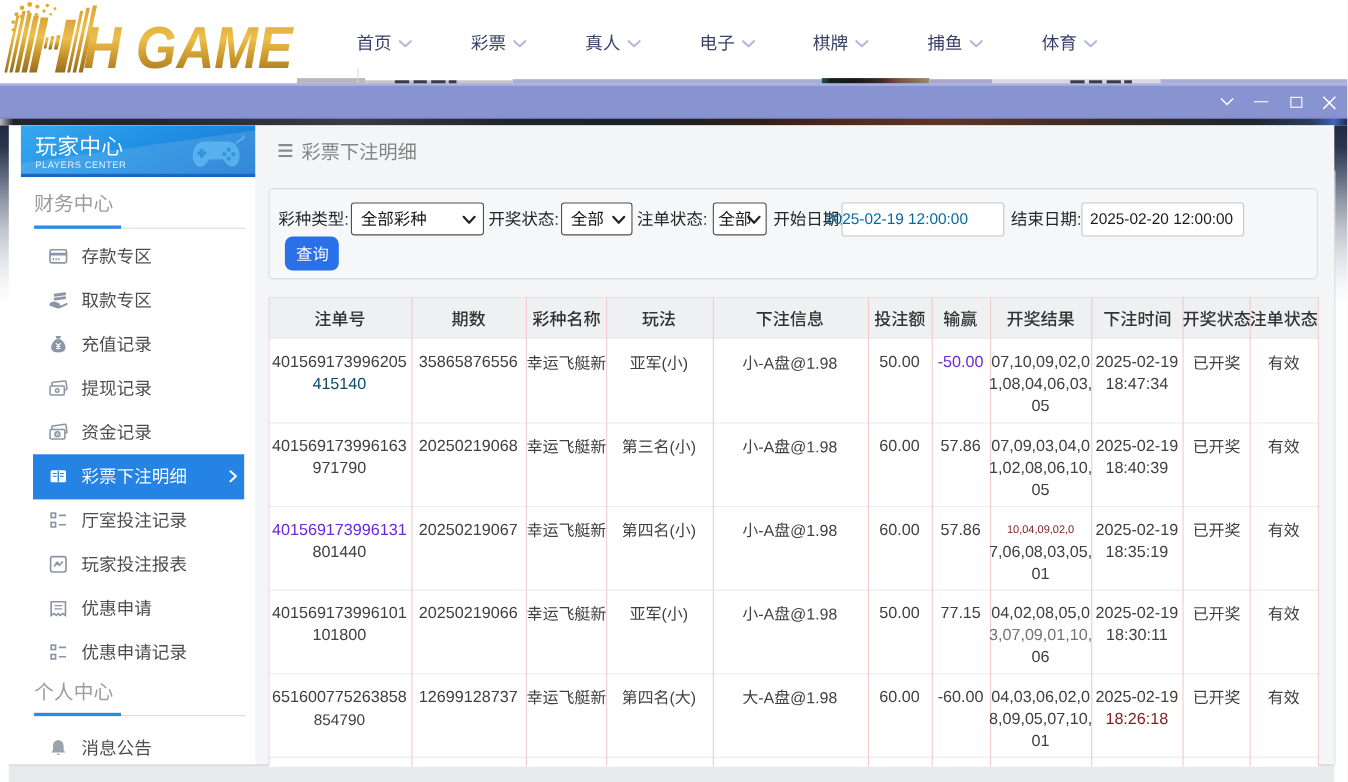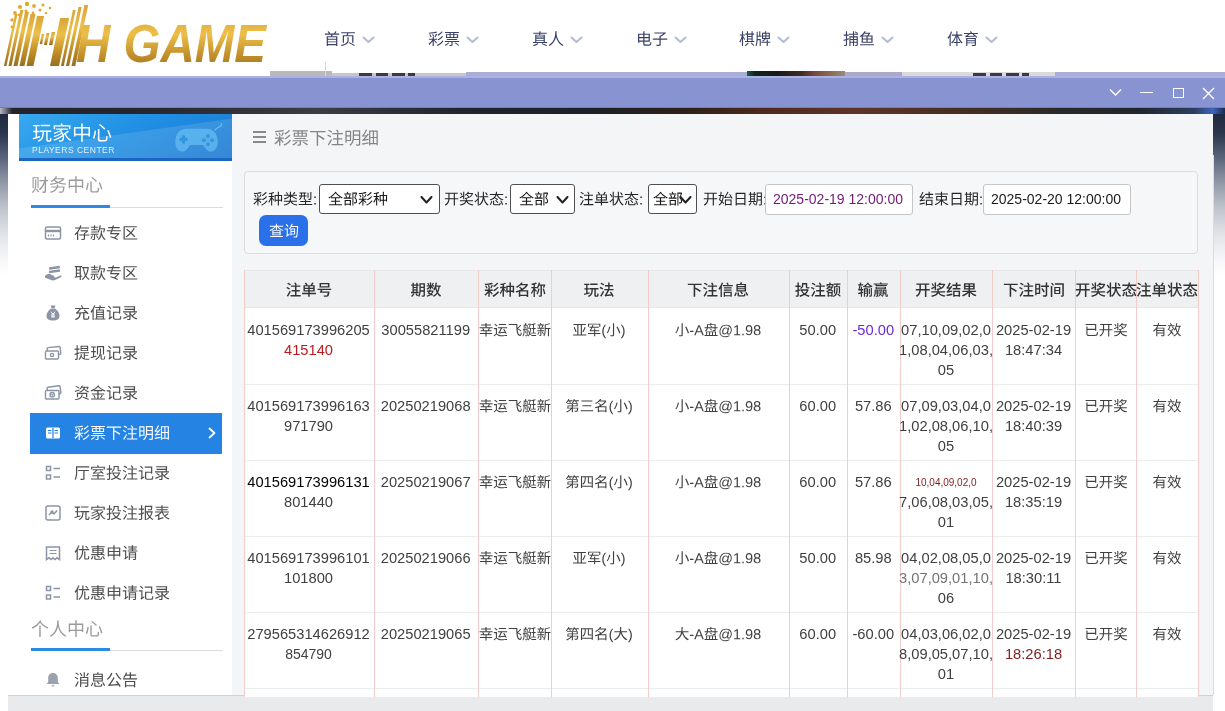--- a/index.html
+++ b/index.html
@@ -453,21 +453,21 @@
 <div style="position:absolute;left:653.0px;top:199.0px;transform:translateY(-50%);line-height:0;"><svg width="30.0" height="20.4" viewBox="0 -15.6 30.0 20.4" xmlns="http://www.w3.org/2000/svg">
       <g fill="#1a1a1a">
         <path transform="translate(0.00,0) scale(0.015000,-0.015000)" d="M493 851C392 692 209 545 26 462C45 446 67 421 78 401C118 421 158 444 197 469V404H461V248H203V181H461V16H76V-52H929V16H539V181H809V248H539V404H809V470C847 444 885 420 925 397C936 419 958 445 977 460C814 546 666 650 542 794L559 820ZM200 471C313 544 418 637 500 739C595 630 696 546 807 471Z"></path>
         <path transform="translate(15.00,0) scale(0.015000,-0.015000)" d="M141 628C168 574 195 502 204 455L272 475C263 521 236 591 206 645ZM627 787V-78H694V718H855C828 639 789 533 751 448C841 358 866 284 866 222C867 187 860 155 840 143C829 136 814 133 799 132C779 132 751 132 722 135C734 114 741 83 742 64C771 62 803 62 828 65C852 68 874 74 890 85C923 108 936 156 936 215C936 284 914 363 824 457C867 550 913 664 948 757L897 790L885 787ZM247 826C262 794 278 755 289 722H80V654H552V722H366C355 756 334 806 314 844ZM433 648C417 591 387 508 360 452H51V383H575V452H433C458 504 485 572 508 631ZM109 291V-73H180V-26H454V-66H529V291ZM180 42V223H454V42Z"></path>
       </g>
     </svg></div>
 <svg class="abs" style="left:679px;top:195.5px" width="13" height="8" viewBox="0 0 13 8" xmlns="http://www.w3.org/2000/svg">
     <path d="M1.5 1 L6.5 6.5 L11.5 1" stroke="#222" stroke-width="2" fill="none" stroke-linecap="round" stroke-linejoin="round"></path>
   </svg>
 <div class="abs" style="left:765px;top:183.5px;width:148px;height:31px;background:#fff;border:1px solid #c6c6c6;border-radius:3px"></div>
-<div class="abs" style="left:773px;top:199.0px;transform:translateY(-50%);font-size:14px;color:#701a75;white-space:nowrap">2025-02-19 12:00:00</div>
+<div class="abs" style="left:750px;top:199.0px;transform:translateY(-50%);font-size:14px;color:#0369a1;white-space:nowrap">2025-02-19 12:00:00</div>
 <div class="abs" style="left:983px;top:183.5px;width:148px;height:31px;background:#fff;border:1px solid #c6c6c6;border-radius:3px"></div>
 <div class="abs" style="left:991px;top:199.0px;transform:translateY(-50%);font-size:14px;color:#1a1a1a;white-space:nowrap">2025-02-20 12:00:00</div>
 <div class="abs" style="left:259px;top:215px;width:49px;height:31px;background:#2a70e8;border-radius:7px"></div>
 <div style="position:absolute;left:283.5px;top:230.5px;transform:translate(-50%,-50%);line-height:0;"><svg width="30.0" height="20.4" viewBox="0 -15.6 30.0 20.4" xmlns="http://www.w3.org/2000/svg">
       <g fill="#ffffff">
         <path transform="translate(0.00,0) scale(0.015000,-0.015000)" d="M295 218H700V134H295ZM295 352H700V270H295ZM221 406V80H778V406ZM74 20V-48H930V20ZM460 840V713H57V647H379C293 552 159 466 36 424C52 410 74 382 85 364C221 418 369 523 460 642V437H534V643C626 527 776 423 914 372C925 391 947 420 964 434C838 473 702 556 615 647H944V713H534V840Z"></path>
         <path transform="translate(15.00,0) scale(0.015000,-0.015000)" d="M114 775C163 729 223 664 251 622L305 672C277 713 215 775 166 819ZM42 527V454H183V111C183 66 153 37 135 24C148 10 168 -22 174 -40C189 -20 216 2 385 129C378 143 366 171 360 192L256 116V527ZM506 840C464 713 394 587 312 506C331 495 363 471 377 457C417 502 457 558 492 621H866C853 203 837 46 804 10C793 -3 783 -6 763 -6C740 -6 686 -6 625 -1C638 -21 647 -53 649 -74C703 -76 760 -78 792 -74C826 -71 849 -62 871 -33C910 16 925 176 940 650C941 662 941 690 941 690H529C549 732 567 776 583 820ZM672 292V184H499V292ZM672 353H499V460H672ZM430 523V61H499V122H739V523Z"></path>
       </g>
     </svg></div>
 <div class="abs" style="left:243.5px;top:270px;width:955px;height:427px;overflow:hidden">
@@ -569,22 +569,22 @@
       </svg></div>
 <div style="position:absolute;left:923.8px;top:19.5px;transform:translate(-50%,-50%);line-height:0;"><svg width="62.0" height="21.1" viewBox="0 -16.12 62.0 21.080000000000002" xmlns="http://www.w3.org/2000/svg">
         <g fill="#333333">
           <path transform="translate(0.00,0) scale(0.015500,-0.015500)" d="M93 764C156 733 240 684 281 651L336 729C293 760 207 805 146 832ZM39 485C101 455 185 408 225 377L278 456C235 486 151 529 90 556ZM67 -10 147 -74C207 21 274 141 327 246L257 309C199 194 120 65 67 -10ZM547 818C579 766 612 698 625 655H340V565H595V361H380V271H595V36H309V-54H966V36H693V271H905V361H693V565H941V655H628L717 689C703 732 667 799 634 849Z"></path>
           <path transform="translate(15.50,0) scale(0.015500,-0.015500)" d="M235 430H449V340H235ZM547 430H770V340H547ZM235 594H449V504H235ZM547 594H770V504H547ZM697 839C675 788 637 721 603 672H371L414 693C394 734 348 796 308 840L227 803C260 763 296 712 318 672H143V261H449V178H51V91H449V-82H547V91H951V178H547V261H867V672H709C739 712 772 761 801 807Z"></path>
           <path transform="translate(31.00,0) scale(0.015500,-0.015500)" d="M739 776C781 720 830 644 852 597L929 644C905 690 854 763 811 816ZM30 207 82 126C129 167 184 217 237 267V-82H330V-24C355 -41 386 -64 404 -83C543 34 612 173 645 311C701 140 784 1 909 -82C924 -57 955 -21 978 -3C829 83 737 258 688 463H953V557H675V599V842H582V599V557H361V463H576C559 305 504 127 330 -19V846H237V537C212 587 159 660 116 715L42 671C87 612 139 532 161 480L237 529V381C160 313 82 247 30 207Z"></path>
           <path transform="translate(46.50,0) scale(0.015500,-0.015500)" d="M378 402C437 368 509 316 542 280L628 334C590 371 517 420 459 451ZM267 242V57C267 -36 300 -63 426 -63C452 -63 615 -63 642 -63C745 -63 774 -29 786 104C760 110 721 124 701 139C694 37 687 22 636 22C598 22 462 22 433 22C371 22 360 27 360 58V242ZM407 261C462 209 529 135 558 88L636 137C604 185 536 255 480 304ZM746 232C795 146 844 31 861 -40L951 -9C932 64 879 175 829 259ZM144 246C125 162 91 62 48 -3L133 -47C176 23 207 132 228 218ZM455 851C450 802 445 755 435 709H52V621H410C363 501 265 402 41 346C61 325 85 289 94 266C349 336 458 462 509 613C585 442 710 328 903 274C917 300 944 340 966 361C795 399 674 490 605 621H951V709H534C543 755 549 803 554 851Z"></path>
         </g>
       </svg></div>
 <div class="abs" style="left:65.0px;top:60px;transform:translate(-50%,-50%);font-size:14.7px;color:#404040;white-space:nowrap">401569173996205</div>
-<div class="abs" style="left:65.0px;top:80px;transform:translate(-50%,-50%);font-size:14.7px;color:#b91c1c;white-space:nowrap">415140</div>
-<div class="abs" style="left:182.2px;top:60px;transform:translate(-50%,-50%);font-size:14.7px;color:#404040;white-space:nowrap">30055821199</div>
+<div class="abs" style="left:65.0px;top:80px;transform:translate(-50%,-50%);font-size:14.7px;color:#0c4a6e;white-space:nowrap">415140</div>
+<div class="abs" style="left:182.2px;top:60px;transform:translate(-50%,-50%);font-size:14.7px;color:#404040;white-space:nowrap">35865876556</div>
 <div style="position:absolute;left:271.0px;top:60.0px;transform:translate(-50%,-50%);line-height:0;"><svg width="72.5" height="19.7" viewBox="0 -15.08 72.5 19.72" xmlns="http://www.w3.org/2000/svg">
         <g fill="#404040">
           <path transform="translate(0.00,0) scale(0.014500,-0.014500)" d="M130 341V274H458V157H76V90H458V-81H536V90H924V157H536V274H877V341H696C720 378 746 423 769 464L689 486C674 443 645 384 620 341H321L374 358C364 392 337 446 312 486H954V553H536V666H849V733H536V839H458V733H154V666H458V553H49V486H308L240 466C262 428 287 376 297 341Z"></path>
           <path transform="translate(14.50,0) scale(0.014500,-0.014500)" d="M380 777V706H884V777ZM68 738C127 697 206 639 245 604L297 658C256 693 175 748 118 786ZM375 119C405 132 449 136 825 169L864 93L931 128C892 204 812 335 750 432L688 403C720 352 756 291 789 234L459 209C512 286 565 384 606 478H955V549H314V478H516C478 377 422 280 404 253C383 221 367 198 349 195C358 174 371 135 375 119ZM252 490H42V420H179V101C136 82 86 38 37 -15L90 -84C139 -18 189 42 222 42C245 42 280 9 320 -16C391 -59 474 -71 597 -71C705 -71 876 -66 944 -61C945 -39 957 0 967 21C864 10 713 2 599 2C488 2 403 9 336 51C297 75 273 95 252 105Z"></path>
           <path transform="translate(29.00,0) scale(0.014500,-0.014500)" d="M863 705C814 645 737 570 667 512C662 594 660 684 659 781H67V703H584C595 238 644 -51 856 -52C927 -51 951 -2 961 156C943 164 920 183 902 200C898 88 888 26 859 25C752 25 699 173 675 410C761 362 854 302 903 258L943 318C892 361 796 420 710 466C784 523 867 600 932 668Z"></path>
           <path transform="translate(43.50,0) scale(0.014500,-0.014500)" d="M179 590C203 547 226 489 235 451L282 471C273 508 249 565 223 607ZM181 277C205 229 228 166 235 124L285 143C277 184 253 246 227 294ZM426 424C426 430 434 438 444 444H546C539 350 526 269 506 200C489 241 474 291 463 350L412 334C429 246 452 176 480 122C452 55 416 4 371 -30C385 -43 402 -66 411 -81C455 -45 491 1 519 59C593 -38 692 -61 808 -61H944C947 -42 957 -10 967 7C937 6 835 6 812 6C708 6 615 27 547 125C581 221 601 343 609 500L572 506L561 504H499C537 577 575 672 605 767L562 794L545 786H401V720H522C496 637 461 560 448 537C433 508 411 481 395 477C404 465 421 438 426 424ZM886 819C824 792 711 766 612 751C621 736 630 713 634 698C671 703 711 709 750 717V502H637V434H750V178H616V111H953V178H816V434H933V502H816V731C862 742 904 754 940 768ZM310 654V404H159V654ZM40 404V339H100C100 216 94 60 27 -49C41 -55 69 -69 80 -79C149 34 159 208 159 339H310V5C310 -7 306 -11 294 -12C282 -12 244 -12 199 -10C208 -27 217 -54 220 -70C280 -70 316 -69 339 -59C362 -48 370 -29 370 5V716H247L289 832L211 847C205 810 191 757 177 716H100V404Z"></path>
           <path transform="translate(58.00,0) scale(0.014500,-0.014500)" d="M360 213C390 163 426 95 442 51L495 83C480 125 444 190 411 240ZM135 235C115 174 82 112 41 68C56 59 82 40 94 30C133 77 173 150 196 220ZM553 744V400C553 267 545 95 460 -25C476 -34 506 -57 518 -71C610 59 623 256 623 400V432H775V-75H848V432H958V502H623V694C729 710 843 736 927 767L866 822C794 792 665 762 553 744ZM214 827C230 799 246 765 258 735H61V672H503V735H336C323 768 301 811 282 844ZM377 667C365 621 342 553 323 507H46V443H251V339H50V273H251V18C251 8 249 5 239 5C228 4 197 4 162 5C172 -13 182 -41 184 -59C233 -59 267 -58 290 -47C313 -36 320 -18 320 17V273H507V339H320V443H519V507H391C410 549 429 603 447 652ZM126 651C146 606 161 546 165 507L230 525C225 563 208 622 187 665Z"></path>
         </g>
       </svg></div>
 <div style="position:absolute;left:355.8px;top:60.0px;transform:translate(-50%,-50%);line-height:0;"><svg width="53.2" height="19.7" viewBox="0 -15.08 53.2 19.72" xmlns="http://www.w3.org/2000/svg">
@@ -677,21 +677,21 @@
           <path transform="translate(14.50,0) scale(0.014500,-0.014500)" d="M649 703V418H369V461V703ZM52 418V346H288C274 209 223 75 54 -28C74 -41 101 -66 114 -84C299 33 351 189 365 346H649V-81H726V346H949V418H726V703H918V775H89V703H293V461L292 418Z"></path>
           <path transform="translate(29.00,0) scale(0.014500,-0.014500)" d="M74 758C111 709 152 642 166 599L228 634C212 676 170 741 132 787ZM464 350C460 323 456 298 450 274H60V206H429C383 96 284 21 43 -18C57 -33 74 -62 79 -80C332 -37 444 50 499 177C574 32 710 -43 915 -74C925 -53 944 -23 961 -7C761 15 625 80 560 206H938V274H530C535 298 539 324 543 350ZM47 473 79 408C138 438 209 476 279 515V349H352V840H279V586C192 542 106 499 47 473ZM597 843C562 768 479 687 391 639C405 626 426 600 437 585C486 612 533 649 573 691H851C816 617 763 561 696 518C664 557 613 605 570 639L514 606C556 571 605 524 636 486C561 450 473 428 377 414C391 399 410 369 417 351C665 395 865 494 945 736L901 758L887 755H628C644 776 657 798 669 820Z"></path>
         </g>
       </svg></div>
 <div style="position:absolute;left:923.8px;top:136.0px;transform:translate(-50%,-50%);line-height:0;"><svg width="29.0" height="19.7" viewBox="0 -15.08 29.0 19.72" xmlns="http://www.w3.org/2000/svg">
         <g fill="#404040">
           <path transform="translate(0.00,0) scale(0.014500,-0.014500)" d="M391 840C379 797 365 753 347 710H63V640H316C252 508 160 386 40 304C54 290 78 263 88 246C151 291 207 345 255 406V-79H329V119H748V15C748 0 743 -6 726 -6C707 -7 646 -8 580 -5C590 -26 601 -57 605 -77C691 -77 746 -77 779 -66C812 -53 822 -30 822 14V524H336C359 562 379 600 397 640H939V710H427C442 747 455 785 467 822ZM329 289H748V184H329ZM329 353V456H748V353Z"></path>
           <path transform="translate(14.50,0) scale(0.014500,-0.014500)" d="M169 600C137 523 87 441 35 384C50 374 77 350 88 339C140 399 197 494 234 581ZM334 573C379 519 426 445 445 396L505 431C485 479 436 551 390 603ZM201 816C230 779 259 729 273 694H58V626H513V694H286L341 719C327 753 295 804 263 841ZM138 360C178 321 220 276 259 230C203 133 129 55 38 -1C54 -13 81 -41 91 -55C176 3 248 79 306 173C349 118 386 65 408 23L468 70C441 118 395 179 344 240C372 296 396 358 415 424L344 437C331 387 314 341 294 297C261 333 226 369 194 400ZM657 588H824C804 454 774 340 726 246C685 328 654 420 633 518ZM645 841C616 663 566 492 484 383C500 370 525 341 535 326C555 354 573 385 590 419C615 330 646 248 684 176C625 89 546 22 440 -27C456 -40 482 -69 492 -83C588 -33 664 30 723 109C775 30 838 -35 914 -79C926 -60 950 -33 967 -19C886 23 820 90 766 174C831 284 871 420 897 588H954V658H677C692 713 704 771 715 830Z"></path>
         </g>
       </svg></div>
-<div class="abs" style="left:65.0px;top:212px;transform:translate(-50%,-50%);font-size:14.7px;color:#000000;white-space:nowrap">401569173996131</div>
+<div class="abs" style="left:65.0px;top:212px;transform:translate(-50%,-50%);font-size:14.7px;color:#6d28d9;white-space:nowrap">401569173996131</div>
 <div class="abs" style="left:65.0px;top:232px;transform:translate(-50%,-50%);font-size:14.7px;color:#404040;white-space:nowrap">801440</div>
 <div class="abs" style="left:182.2px;top:212px;transform:translate(-50%,-50%);font-size:14.7px;color:#404040;white-space:nowrap">20250219067</div>
 <div style="position:absolute;left:271.0px;top:212.0px;transform:translate(-50%,-50%);line-height:0;"><svg width="72.5" height="19.7" viewBox="0 -15.08 72.5 19.72" xmlns="http://www.w3.org/2000/svg">
         <g fill="#404040">
           <path transform="translate(0.00,0) scale(0.014500,-0.014500)" d="M130 341V274H458V157H76V90H458V-81H536V90H924V157H536V274H877V341H696C720 378 746 423 769 464L689 486C674 443 645 384 620 341H321L374 358C364 392 337 446 312 486H954V553H536V666H849V733H536V839H458V733H154V666H458V553H49V486H308L240 466C262 428 287 376 297 341Z"></path>
           <path transform="translate(14.50,0) scale(0.014500,-0.014500)" d="M380 777V706H884V777ZM68 738C127 697 206 639 245 604L297 658C256 693 175 748 118 786ZM375 119C405 132 449 136 825 169L864 93L931 128C892 204 812 335 750 432L688 403C720 352 756 291 789 234L459 209C512 286 565 384 606 478H955V549H314V478H516C478 377 422 280 404 253C383 221 367 198 349 195C358 174 371 135 375 119ZM252 490H42V420H179V101C136 82 86 38 37 -15L90 -84C139 -18 189 42 222 42C245 42 280 9 320 -16C391 -59 474 -71 597 -71C705 -71 876 -66 944 -61C945 -39 957 0 967 21C864 10 713 2 599 2C488 2 403 9 336 51C297 75 273 95 252 105Z"></path>
           <path transform="translate(29.00,0) scale(0.014500,-0.014500)" d="M863 705C814 645 737 570 667 512C662 594 660 684 659 781H67V703H584C595 238 644 -51 856 -52C927 -51 951 -2 961 156C943 164 920 183 902 200C898 88 888 26 859 25C752 25 699 173 675 410C761 362 854 302 903 258L943 318C892 361 796 420 710 466C784 523 867 600 932 668Z"></path>
           <path transform="translate(43.50,0) scale(0.014500,-0.014500)" d="M179 590C203 547 226 489 235 451L282 471C273 508 249 565 223 607ZM181 277C205 229 228 166 235 124L285 143C277 184 253 246 227 294ZM426 424C426 430 434 438 444 444H546C539 350 526 269 506 200C489 241 474 291 463 350L412 334C429 246 452 176 480 122C452 55 416 4 371 -30C385 -43 402 -66 411 -81C455 -45 491 1 519 59C593 -38 692 -61 808 -61H944C947 -42 957 -10 967 7C937 6 835 6 812 6C708 6 615 27 547 125C581 221 601 343 609 500L572 506L561 504H499C537 577 575 672 605 767L562 794L545 786H401V720H522C496 637 461 560 448 537C433 508 411 481 395 477C404 465 421 438 426 424ZM886 819C824 792 711 766 612 751C621 736 630 713 634 698C671 703 711 709 750 717V502H637V434H750V178H616V111H953V178H816V434H933V502H816V731C862 742 904 754 940 768ZM310 654V404H159V654ZM40 404V339H100C100 216 94 60 27 -49C41 -55 69 -69 80 -79C149 34 159 208 159 339H310V5C310 -7 306 -11 294 -12C282 -12 244 -12 199 -10C208 -27 217 -54 220 -70C280 -70 316 -69 339 -59C362 -48 370 -29 370 5V716H247L289 832L211 847C205 810 191 757 177 716H100V404Z"></path>
           <path transform="translate(58.00,0) scale(0.014500,-0.014500)" d="M360 213C390 163 426 95 442 51L495 83C480 125 444 190 411 240ZM135 235C115 174 82 112 41 68C56 59 82 40 94 30C133 77 173 150 196 220ZM553 744V400C553 267 545 95 460 -25C476 -34 506 -57 518 -71C610 59 623 256 623 400V432H775V-75H848V432H958V502H623V694C729 710 843 736 927 767L866 822C794 792 665 762 553 744ZM214 827C230 799 246 765 258 735H61V672H503V735H336C323 768 301 811 282 844ZM377 667C365 621 342 553 323 507H46V443H251V339H50V273H251V18C251 8 249 5 239 5C228 4 197 4 162 5C172 -13 182 -41 184 -59C233 -59 267 -58 290 -47C313 -36 320 -18 320 17V273H507V339H320V443H519V507H391C410 549 429 603 447 652ZM126 651C146 606 161 546 165 507L230 525C225 563 208 622 187 665Z"></path>
         </g>
@@ -767,42 +767,42 @@
           <path transform="translate(19.33,0) scale(0.007080,-0.007080)" d="M1167 0 1006 412H364L202 0H4L579 1409H796L1362 0ZM685 1265 676 1237Q651 1154 602 1024L422 561H949L768 1026Q740 1095 712 1182Z"></path>
           <path transform="translate(29.00,0) scale(0.014500,-0.014500)" d="M390 426C446 397 516 352 550 320L588 368C554 400 483 442 428 469ZM464 850C457 826 444 793 431 765H212V589L211 550H51V484H201C186 423 151 361 74 312C90 302 118 274 129 259C221 319 261 402 277 484H741V367C741 356 737 352 723 352C710 351 664 351 616 352C627 334 637 307 640 288C708 288 752 288 779 299C807 310 816 330 816 366V484H956V550H816V765H512L545 834ZM397 647C450 621 514 580 545 550H286L287 588V703H741V550H547L585 596C552 627 487 666 434 690ZM158 261V15H45V-52H955V15H843V261ZM228 15V200H362V15ZM431 15V200H565V15ZM635 15V200H770V15Z"></path>
           <path transform="translate(43.50,0) scale(0.007080,-0.007080)" d="M1902 755Q1902 569 1844.5 418.5Q1787 268 1684.5 186.0Q1582 104 1455 104Q1356 104 1302.0 148.0Q1248 192 1248 280L1251 350H1245Q1179 227 1081.5 165.5Q984 104 871 104Q714 104 627.5 206.0Q541 308 541 489Q541 653 605.5 794.0Q670 935 786.0 1018.0Q902 1101 1043 1101Q1262 1101 1344 919H1350L1389 1079H1545L1429 573Q1392 409 1392 320Q1392 226 1473 226Q1553 226 1620.5 295.0Q1688 364 1727.0 485.0Q1766 606 1766 753Q1766 932 1689.0 1070.5Q1612 1209 1467.0 1283.5Q1322 1358 1128 1358Q886 1358 700.0 1251.0Q514 1144 408.0 942.5Q302 741 302 491Q302 298 380.5 150.5Q459 3 607.5 -76.0Q756 -155 954 -155Q1099 -155 1248.0 -117.5Q1397 -80 1557 7L1612 -105Q1467 -192 1297.5 -237.5Q1128 -283 954 -283Q713 -283 532.5 -187.5Q352 -92 256.5 84.5Q161 261 161 491Q161 771 285.5 1000.0Q410 1229 631.0 1356.5Q852 1484 1126 1484Q1367 1484 1542.0 1393.5Q1717 1303 1809.5 1138.0Q1902 973 1902 755ZM1296 747Q1296 849 1230.0 911.5Q1164 974 1054 974Q953 974 874.5 910.5Q796 847 751.0 734.5Q706 622 706 491Q706 371 753.5 303.0Q801 235 900 235Q1025 235 1129.0 340.0Q1233 445 1273 602Q1296 694 1296 747Z"></path>
           <path transform="translate(58.22,0) scale(0.007080,-0.007080)" d="M156 0V153H515V1237L197 1010V1180L530 1409H696V153H1039V0Z"></path>
           <path transform="translate(66.28,0) scale(0.007080,-0.007080)" d="M187 0V219H382V0Z"></path>
           <path transform="translate(70.31,0) scale(0.007080,-0.007080)" d="M1042 733Q1042 370 909.5 175.0Q777 -20 532 -20Q367 -20 267.5 49.5Q168 119 125 274L297 301Q351 125 535 125Q690 125 775.0 269.0Q860 413 864 680Q824 590 727.0 535.5Q630 481 514 481Q324 481 210.0 611.0Q96 741 96 956Q96 1177 220.0 1303.5Q344 1430 565 1430Q800 1430 921.0 1256.0Q1042 1082 1042 733ZM846 907Q846 1077 768.0 1180.5Q690 1284 559 1284Q429 1284 354.0 1195.5Q279 1107 279 956Q279 802 354.0 712.5Q429 623 557 623Q635 623 702.0 658.5Q769 694 807.5 759.0Q846 824 846 907Z"></path>
           <path transform="translate(78.38,0) scale(0.007080,-0.007080)" d="M1050 393Q1050 198 926.0 89.0Q802 -20 570 -20Q344 -20 216.5 87.0Q89 194 89 391Q89 529 168.0 623.0Q247 717 370 737V741Q255 768 188.5 858.0Q122 948 122 1069Q122 1230 242.5 1330.0Q363 1430 566 1430Q774 1430 894.5 1332.0Q1015 1234 1015 1067Q1015 946 948.0 856.0Q881 766 765 743V739Q900 717 975.0 624.5Q1050 532 1050 393ZM828 1057Q828 1296 566 1296Q439 1296 372.5 1236.0Q306 1176 306 1057Q306 936 374.5 872.5Q443 809 568 809Q695 809 761.5 867.5Q828 926 828 1057ZM863 410Q863 541 785.0 607.5Q707 674 566 674Q429 674 352.0 602.5Q275 531 275 406Q275 115 572 115Q719 115 791.0 185.5Q863 256 863 410Z"></path>
         </g>
       </svg></div>
 <div class="abs" style="left:574.2px;top:288px;transform:translate(-50%,-50%);font-size:14.7px;color:#404040;white-space:nowrap">50.00</div>
-<div class="abs" style="left:629.8px;top:288px;transform:translate(-50%,-50%);font-size:14.7px;color:#404040;white-space:nowrap">85.98</div>
+<div class="abs" style="left:629.8px;top:288px;transform:translate(-50%,-50%);font-size:14.7px;color:#404040;white-space:nowrap">77.15</div>
 <div class="abs" style="left:702.5px;top:288px;transform:translate(-50%,-50%);font-size:14.7px;color:#404040;white-space:nowrap">04,02,08,05,0</div>
 <div class="abs" style="left:702.5px;top:308px;transform:translate(-50%,-50%);font-size:14.7px;color:#737373;white-space:nowrap">3,07,09,01,10,</div>
 <div class="abs" style="left:702.5px;top:328px;transform:translate(-50%,-50%);font-size:14.7px;color:#404040;white-space:nowrap">06</div>
 <div class="abs" style="left:790.0px;top:288px;transform:translate(-50%,-50%);font-size:14.7px;color:#404040;white-space:nowrap">2025-02-19</div>
 <div class="abs" style="left:790.0px;top:308px;transform:translate(-50%,-50%);font-size:14.7px;color:#404040;white-space:nowrap">18:30:11</div>
 <div style="position:absolute;left:862.0px;top:288.0px;transform:translate(-50%,-50%);line-height:0;"><svg width="43.5" height="19.7" viewBox="0 -15.08 43.5 19.72" xmlns="http://www.w3.org/2000/svg">
         <g fill="#404040">
           <path transform="translate(0.00,0) scale(0.014500,-0.014500)" d="M93 778V703H747V440H222V605H146V102C146 -22 197 -52 359 -52C397 -52 695 -52 735 -52C900 -52 933 3 952 187C930 191 896 204 876 218C862 57 845 22 736 22C668 22 408 22 355 22C245 22 222 37 222 101V366H747V316H825V778Z"></path>
           <path transform="translate(14.50,0) scale(0.014500,-0.014500)" d="M649 703V418H369V461V703ZM52 418V346H288C274 209 223 75 54 -28C74 -41 101 -66 114 -84C299 33 351 189 365 346H649V-81H726V346H949V418H726V703H918V775H89V703H293V461L292 418Z"></path>
           <path transform="translate(29.00,0) scale(0.014500,-0.014500)" d="M74 758C111 709 152 642 166 599L228 634C212 676 170 741 132 787ZM464 350C460 323 456 298 450 274H60V206H429C383 96 284 21 43 -18C57 -33 74 -62 79 -80C332 -37 444 50 499 177C574 32 710 -43 915 -74C925 -53 944 -23 961 -7C761 15 625 80 560 206H938V274H530C535 298 539 324 543 350ZM47 473 79 408C138 438 209 476 279 515V349H352V840H279V586C192 542 106 499 47 473ZM597 843C562 768 479 687 391 639C405 626 426 600 437 585C486 612 533 649 573 691H851C816 617 763 561 696 518C664 557 613 605 570 639L514 606C556 571 605 524 636 486C561 450 473 428 377 414C391 399 410 369 417 351C665 395 865 494 945 736L901 758L887 755H628C644 776 657 798 669 820Z"></path>
         </g>
       </svg></div>
 <div style="position:absolute;left:923.8px;top:288.0px;transform:translate(-50%,-50%);line-height:0;"><svg width="29.0" height="19.7" viewBox="0 -15.08 29.0 19.72" xmlns="http://www.w3.org/2000/svg">
         <g fill="#404040">
           <path transform="translate(0.00,0) scale(0.014500,-0.014500)" d="M391 840C379 797 365 753 347 710H63V640H316C252 508 160 386 40 304C54 290 78 263 88 246C151 291 207 345 255 406V-79H329V119H748V15C748 0 743 -6 726 -6C707 -7 646 -8 580 -5C590 -26 601 -57 605 -77C691 -77 746 -77 779 -66C812 -53 822 -30 822 14V524H336C359 562 379 600 397 640H939V710H427C442 747 455 785 467 822ZM329 289H748V184H329ZM329 353V456H748V353Z"></path>
           <path transform="translate(14.50,0) scale(0.014500,-0.014500)" d="M169 600C137 523 87 441 35 384C50 374 77 350 88 339C140 399 197 494 234 581ZM334 573C379 519 426 445 445 396L505 431C485 479 436 551 390 603ZM201 816C230 779 259 729 273 694H58V626H513V694H286L341 719C327 753 295 804 263 841ZM138 360C178 321 220 276 259 230C203 133 129 55 38 -1C54 -13 81 -41 91 -55C176 3 248 79 306 173C349 118 386 65 408 23L468 70C441 118 395 179 344 240C372 296 396 358 415 424L344 437C331 387 314 341 294 297C261 333 226 369 194 400ZM657 588H824C804 454 774 340 726 246C685 328 654 420 633 518ZM645 841C616 663 566 492 484 383C500 370 525 341 535 326C555 354 573 385 590 419C615 330 646 248 684 176C625 89 546 22 440 -27C456 -40 482 -69 492 -83C588 -33 664 30 723 109C775 30 838 -35 914 -79C926 -60 950 -33 967 -19C886 23 820 90 766 174C831 284 871 420 897 588H954V658H677C692 713 704 771 715 830Z"></path>
         </g>
       </svg></div>
-<div class="abs" style="left:65.0px;top:364px;transform:translate(-50%,-50%);font-size:14.7px;color:#404040;white-space:nowrap">279565314626912</div>
+<div class="abs" style="left:65.0px;top:364px;transform:translate(-50%,-50%);font-size:14.7px;color:#404040;white-space:nowrap">651600775263858</div>
 <div class="abs" style="left:65.0px;top:384px;transform:translate(-50%,-50%);font-size:14px;color:#404040;white-space:nowrap">854790</div>
-<div class="abs" style="left:182.2px;top:364px;transform:translate(-50%,-50%);font-size:14.7px;color:#404040;white-space:nowrap">20250219065</div>
+<div class="abs" style="left:182.2px;top:364px;transform:translate(-50%,-50%);font-size:14.7px;color:#404040;white-space:nowrap">12699128737</div>
 <div style="position:absolute;left:271.0px;top:364.0px;transform:translate(-50%,-50%);line-height:0;"><svg width="72.5" height="19.7" viewBox="0 -15.08 72.5 19.72" xmlns="http://www.w3.org/2000/svg">
         <g fill="#404040">
           <path transform="translate(0.00,0) scale(0.014500,-0.014500)" d="M130 341V274H458V157H76V90H458V-81H536V90H924V157H536V274H877V341H696C720 378 746 423 769 464L689 486C674 443 645 384 620 341H321L374 358C364 392 337 446 312 486H954V553H536V666H849V733H536V839H458V733H154V666H458V553H49V486H308L240 466C262 428 287 376 297 341Z"></path>
           <path transform="translate(14.50,0) scale(0.014500,-0.014500)" d="M380 777V706H884V777ZM68 738C127 697 206 639 245 604L297 658C256 693 175 748 118 786ZM375 119C405 132 449 136 825 169L864 93L931 128C892 204 812 335 750 432L688 403C720 352 756 291 789 234L459 209C512 286 565 384 606 478H955V549H314V478H516C478 377 422 280 404 253C383 221 367 198 349 195C358 174 371 135 375 119ZM252 490H42V420H179V101C136 82 86 38 37 -15L90 -84C139 -18 189 42 222 42C245 42 280 9 320 -16C391 -59 474 -71 597 -71C705 -71 876 -66 944 -61C945 -39 957 0 967 21C864 10 713 2 599 2C488 2 403 9 336 51C297 75 273 95 252 105Z"></path>
           <path transform="translate(29.00,0) scale(0.014500,-0.014500)" d="M863 705C814 645 737 570 667 512C662 594 660 684 659 781H67V703H584C595 238 644 -51 856 -52C927 -51 951 -2 961 156C943 164 920 183 902 200C898 88 888 26 859 25C752 25 699 173 675 410C761 362 854 302 903 258L943 318C892 361 796 420 710 466C784 523 867 600 932 668Z"></path>
           <path transform="translate(43.50,0) scale(0.014500,-0.014500)" d="M179 590C203 547 226 489 235 451L282 471C273 508 249 565 223 607ZM181 277C205 229 228 166 235 124L285 143C277 184 253 246 227 294ZM426 424C426 430 434 438 444 444H546C539 350 526 269 506 200C489 241 474 291 463 350L412 334C429 246 452 176 480 122C452 55 416 4 371 -30C385 -43 402 -66 411 -81C455 -45 491 1 519 59C593 -38 692 -61 808 -61H944C947 -42 957 -10 967 7C937 6 835 6 812 6C708 6 615 27 547 125C581 221 601 343 609 500L572 506L561 504H499C537 577 575 672 605 767L562 794L545 786H401V720H522C496 637 461 560 448 537C433 508 411 481 395 477C404 465 421 438 426 424ZM886 819C824 792 711 766 612 751C621 736 630 713 634 698C671 703 711 709 750 717V502H637V434H750V178H616V111H953V178H816V434H933V502H816V731C862 742 904 754 940 768ZM310 654V404H159V654ZM40 404V339H100C100 216 94 60 27 -49C41 -55 69 -69 80 -79C149 34 159 208 159 339H310V5C310 -7 306 -11 294 -12C282 -12 244 -12 199 -10C208 -27 217 -54 220 -70C280 -70 316 -69 339 -59C362 -48 370 -29 370 5V716H247L289 832L211 847C205 810 191 757 177 716H100V404Z"></path>
           <path transform="translate(58.00,0) scale(0.014500,-0.014500)" d="M360 213C390 163 426 95 442 51L495 83C480 125 444 190 411 240ZM135 235C115 174 82 112 41 68C56 59 82 40 94 30C133 77 173 150 196 220ZM553 744V400C553 267 545 95 460 -25C476 -34 506 -57 518 -71C610 59 623 256 623 400V432H775V-75H848V432H958V502H623V694C729 710 843 736 927 767L866 822C794 792 665 762 553 744ZM214 827C230 799 246 765 258 735H61V672H503V735H336C323 768 301 811 282 844ZM377 667C365 621 342 553 323 507H46V443H251V339H50V273H251V18C251 8 249 5 239 5C228 4 197 4 162 5C172 -13 182 -41 184 -59C233 -59 267 -58 290 -47C313 -36 320 -18 320 17V273H507V339H320V443H519V507H391C410 549 429 603 447 652ZM126 651C146 606 161 546 165 507L230 525C225 563 208 622 187 665Z"></path>
         </g>
       </svg></div>
 <div style="position:absolute;left:355.8px;top:364.0px;transform:translate(-50%,-50%);line-height:0;"><svg width="67.7" height="19.7" viewBox="0 -15.08 67.7 19.72" xmlns="http://www.w3.org/2000/svg">

